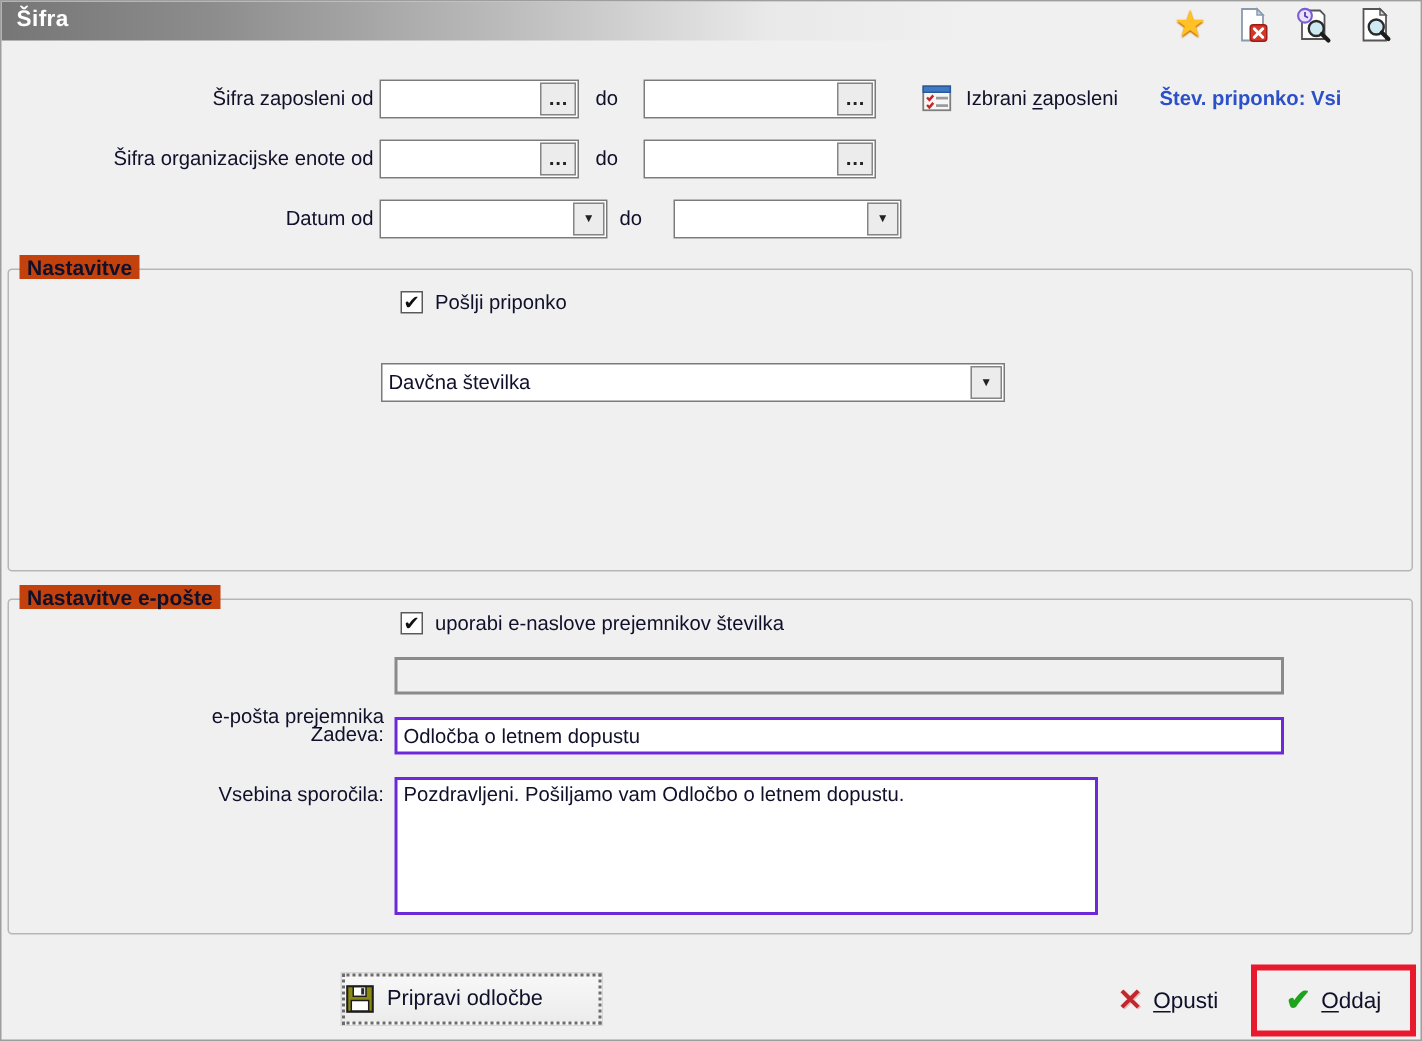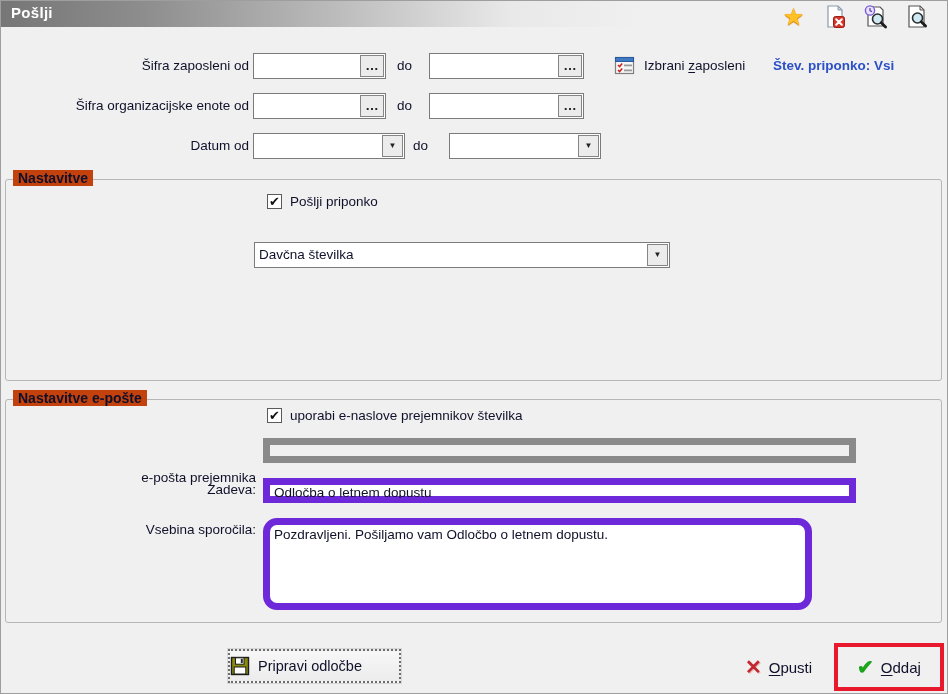--- a/index.html
+++ b/index.html
@@ -31,21 +31,21 @@
   
   .groupbox{position:absolute;left:4px;width:937px;border:1px solid #b6b6b6;border-radius:3px;
     box-sizing:border-box;background:#f0f0f0;}
   .gb-title{position:absolute;top:-10px;left:7px;background:#c2410c;padding:0 5px;
     font-weight:bold;font-size:14px;white-space:nowrap;}
   .cb-row{position:absolute;display:flex;align-items:center;gap:8px;cursor:pointer;}
   .checkbox{width:15px;height:15px;background:#fff;border:1px solid #5a5a5a;box-sizing:border-box;
     display:flex;align-items:center;justify-content:center;flex:0 0 auto;}
   .checkbox .mark{font-size:13px;line-height:1;color:#101010;margin-top:-1px;}
   .glabel{position:absolute;text-align:right;line-height:26px;white-space:nowrap;}
-  .field{position:absolute;background:#fff;border:7px solid #6d28d9;box-sizing:border-box;}
+  .field{position:absolute;background:#fff;border:2px solid #6d28d9;box-sizing:border-box;}
   .field input,.field textarea{border:none;outline:none;width:100%;height:100%;
     padding:2px 4px;font:inherit;color:inherit;background:transparent;box-sizing:border-box;resize:none;}
   .field.disabled{background:#f0f0f0;border-color:#8a8a8a;}
   
   .btn-prepare{position:absolute;left:227px;top:648px;width:173px;height:34px;
     background:linear-gradient(#f7f7f7,#ececec);border:2px dotted #6c6c6c;box-sizing:border-box;
     display:flex;align-items:center;justify-content:flex-start;gap:8px;cursor:pointer;
     box-shadow:0 0 0 1px #d7d7d7;font-size:14.5px;}
   .flat-btn{display:flex;align-items:center;gap:7px;cursor:pointer;font-size:15px;}
   .cancel-btn{position:absolute;left:744px;top:653px;height:26px;}
@@ -55,21 +55,21 @@
   .check-glyph{color:#1ca51c;font-size:20px;font-weight:bold;line-height:1;}
   .ac{text-decoration:underline;}
   u,.ac{text-underline-offset:2px;}
 </style>
 </head>
 <body>
 
 <div class="window">
 
   <div class="titlebar">
-    <span class="title">Pošlji</span>
+    <span class="title">Šifra</span>
   </div>
 
   <div class="toolbar-icons">
     <span class="tb-icon">
       <span class="star-glyph">★</span>
     </span>
     <span class="tb-icon">
       <svg width="25" height="25" viewBox="0 0 25 25">
         <path d="M6 2 h10 l4 4 v17 H6 z" fill="#ffffff" stroke="#8a9aae" stroke-width="1.2"></path>
         <path d="M16 2 l4 4 h-4 z" fill="#c7d7ea" stroke="#8a9aae" stroke-width="1"></path>
@@ -171,21 +171,21 @@
     </div>
     <span class="glabel" style="left:0;top:37px;width:250px;margin-top:28px;">e-pošta prejemnika</span>
     <div class="field disabled" style="left:257px;top:38px;width:593px;height:25px;">
       <input disabled="" value="" style="">
     </div>
     <span class="glabel" style="left:0;top:77px;width:250px;">Zadeva:</span>
     <div class="field" style="left:257px;top:78px;width:593px;height:25px;">
       <input value="Odločba o letnem dopustu" style="">
     </div>
     <span class="glabel" style="left:0;top:117px;width:250px;">Vsebina sporočila:</span>
-    <div class="field" style="left:257px;top:118px;width:549px;height:92px;border-radius:14px;">
+    <div class="field" style="left:257px;top:118px;width:469px;height:92px;">
       <textarea style="">Pozdravljeni. Pošiljamo vam Odločbo o letnem dopustu.</textarea>
     </div>
   </div>
 
   <div class="btn-prepare">
     <svg width="20" height="20" viewBox="0 0 20 20">
       <rect x="1.5" y="1.5" width="17" height="17" fill="#8a8a10" stroke="#1d1d1d" stroke-width="1.4"></rect>
       <rect x="5.5" y="1.8" width="8.5" height="6.4" fill="#ffffff" stroke="#1d1d1d" stroke-width="1"></rect>
       <rect x="10.8" y="2.8" width="2" height="4.2" fill="#2a2a2a"></rect>
       <rect x="4.2" y="11" width="11.6" height="7" fill="#ffffff" stroke="#1d1d1d" stroke-width="1"></rect>

